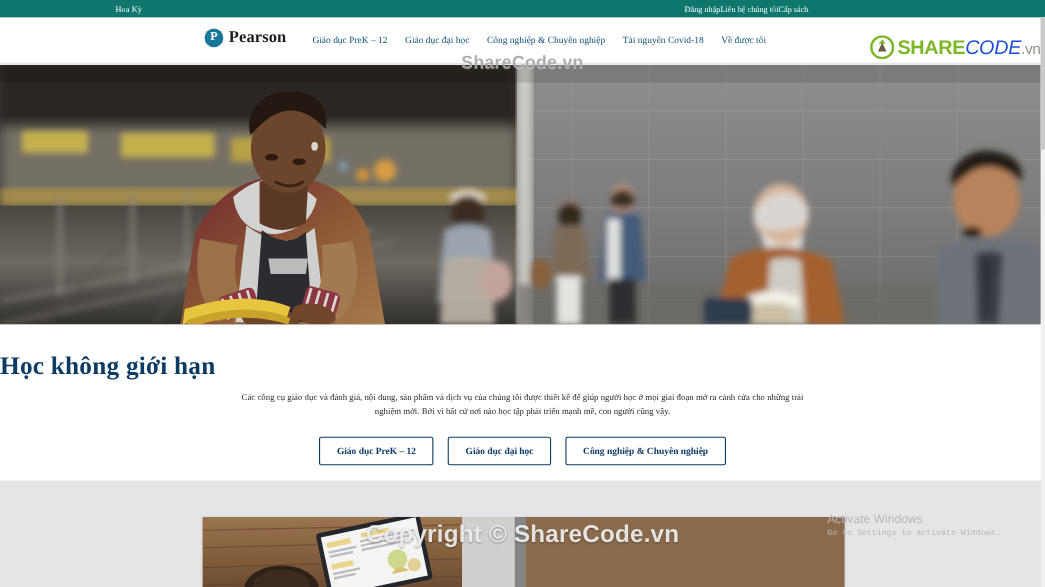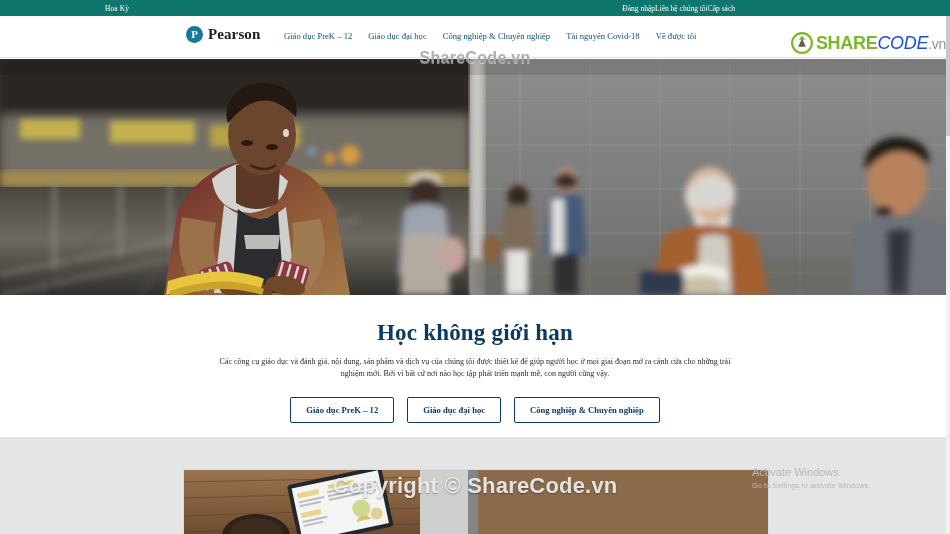--- a/index.html
+++ b/index.html
@@ -56,21 +56,21 @@
   .hero {
     position: absolute; top: 59px; left: 0; width: 950px; height: 236px;
     overflow: hidden;
     background: #3c3a37;
   }
   .hero svg { position: absolute; top: 0; left: 0; width: 950px; height: 236px; }
 
   
   .intro { position: absolute; top: 295px; left: 0; width: 950px; height: 142px; background: #fff; }
   .intro h1 {
-    text-align: center; margin-top: 25px;
+    margin-top: 25px;
     font-size: 23px; color: #0b3a63; font-weight: bold;
     letter-spacing: .2px;
   }
   .intro p {
     margin: 10px auto 12px; width: 520px; text-align: center;
     font-size: 8px; line-height: 1.55; color: #2b2b2b;
   }
   .cta-row { display: flex; justify-content: center; gap: 13px; margin-top: 16px; }
   .cta {
     border: 1px solid #0b3a63; background: #ffffff; color: #0b3a63;
@@ -101,21 +101,21 @@
   .wm-mid {
     left: 0; right: 0; top: 473px; text-align: center;
     font-size: 22px; color: rgba(240,240,240,.92);
     text-shadow: 0 1px 2px rgba(0,0,0,.35);
     letter-spacing: .2px;
   }
 
   
   .activate { position: absolute; left: 752px; top: 466px; color: #b8b8bb; }
   .activate .a1 { font-family: "Liberation Sans", sans-serif; font-size: 11px; line-height: 1.25; }
-  .activate .a2 { font-family: Liberation Sans, sans-serif; font-size: 7.5px; margin-top: 1px; }
+  .activate .a2 { font-family: Liberation Mono, monospace; font-size: 7.5px; margin-top: 1px; }
 
   
   .scrollbar { position: absolute; right: 0; top: 16px; width: 4px; height: 518px; background: #f1f1f1; }
   .scrollbar i { display: block; width: 4px; height: 120px; background: #c9c9c9; }
 </style>
 </head>
 <body>
 
 <div id="page">
 

